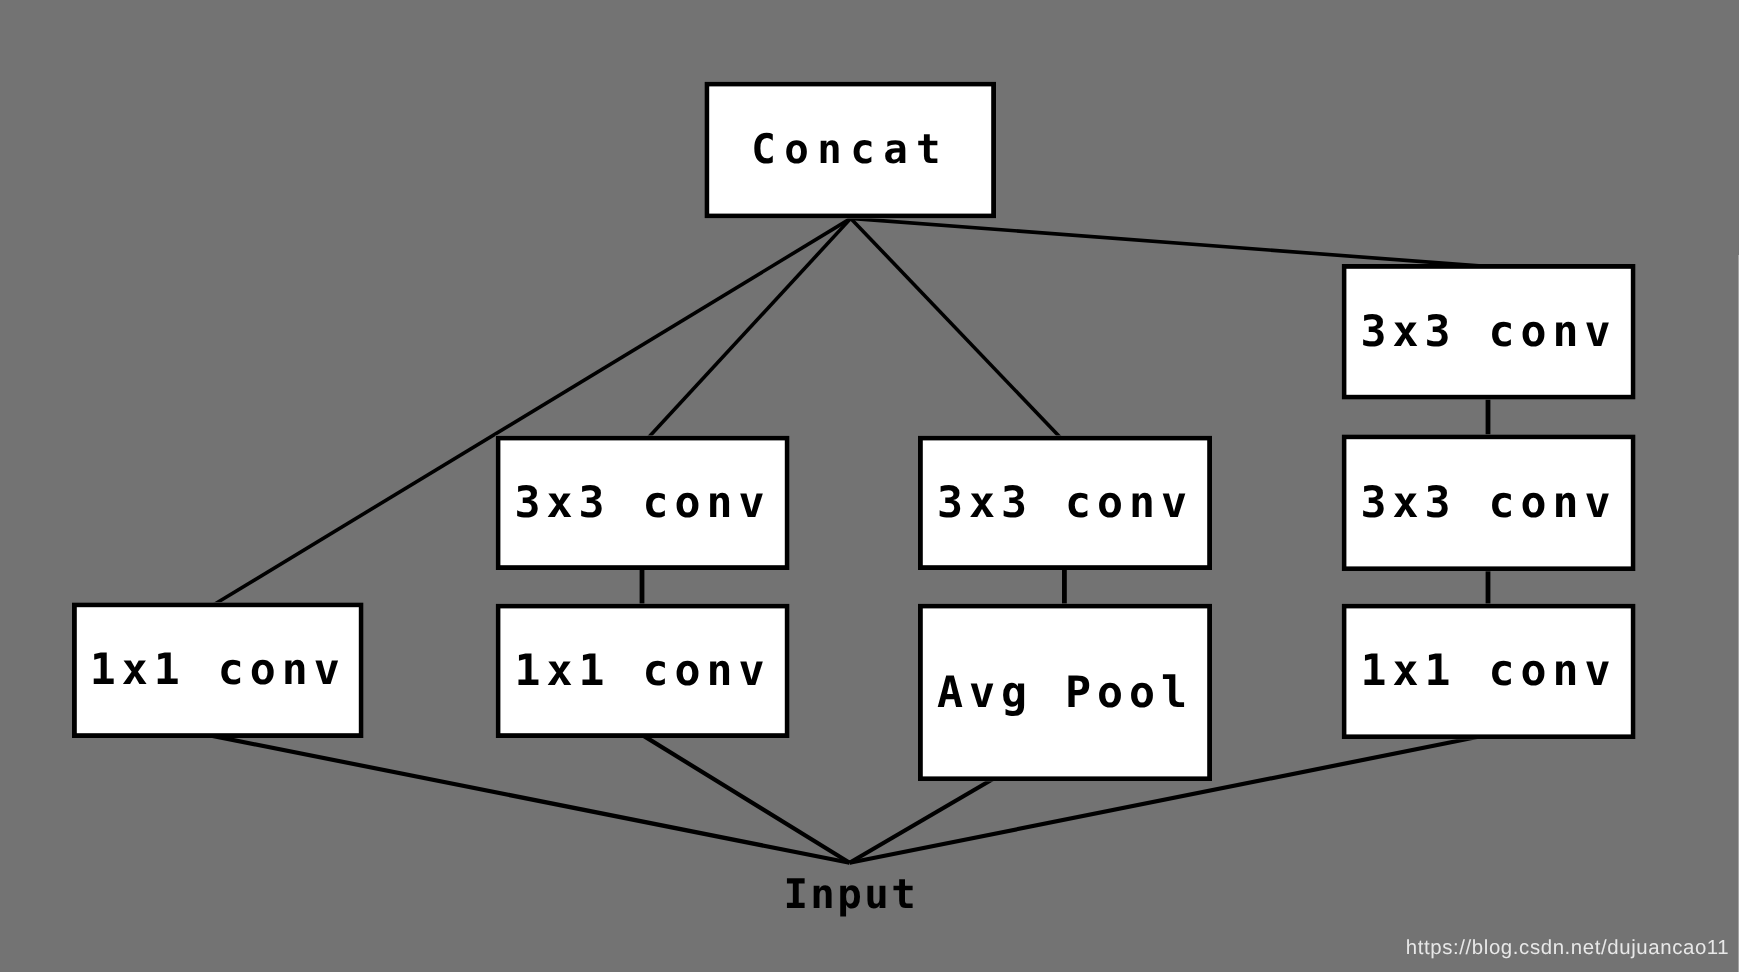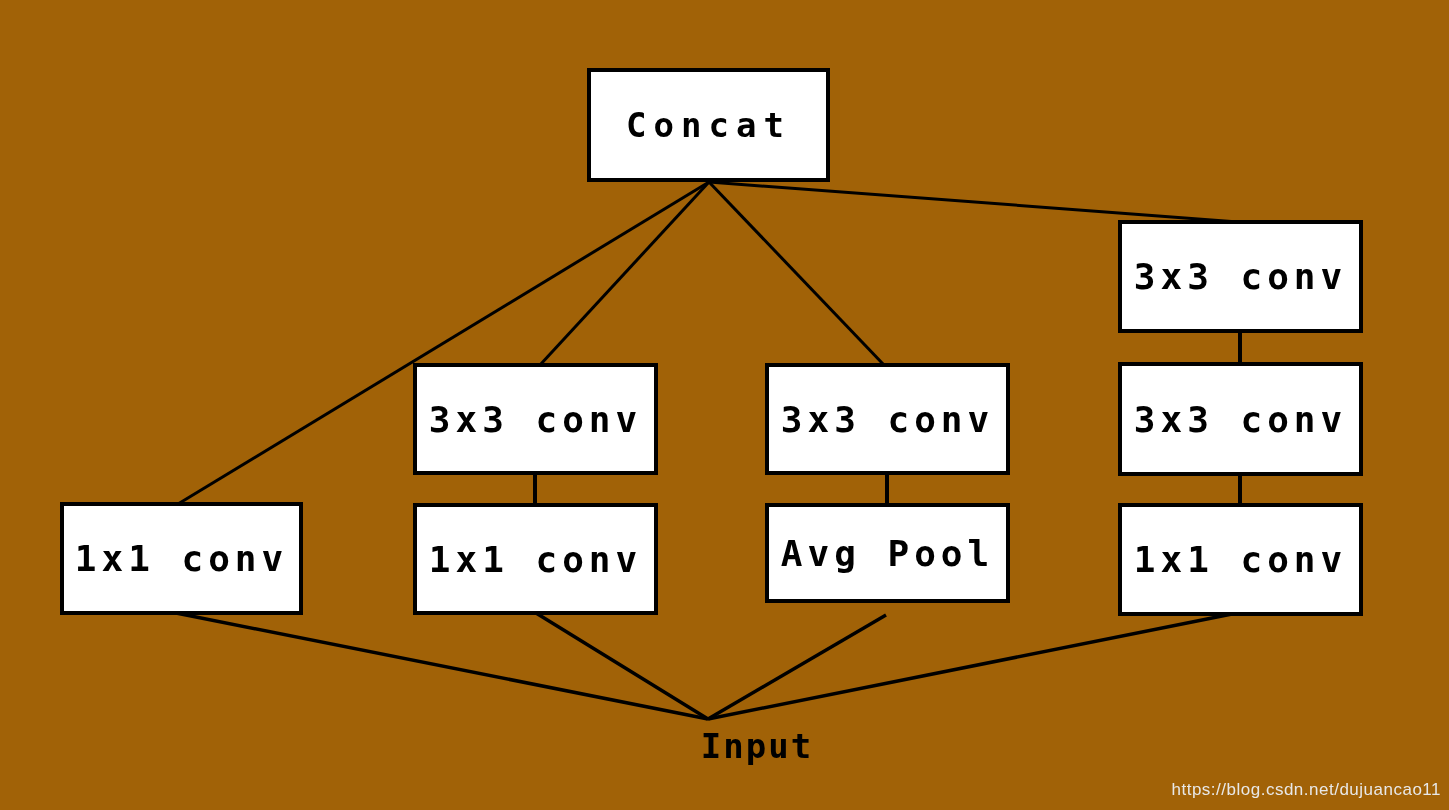--- a/index.html
+++ b/index.html
@@ -4,21 +4,21 @@
 <style>
   html, body {
     margin: 0;
     padding: 0;
     background: #ffffff;
   }
   #canvas {
     position: relative;
     width: 1449px;
     height: 810px;
-    background: #a16207;
+    background: #737373;
     overflow: hidden;
     font-family: "DejaVu Sans Mono", "Liberation Mono", monospace;
   }
   #edges {
     position: absolute;
     left: 0;
     top: 0;
     width: 1449px;
     height: 810px;
   }
@@ -35,35 +35,34 @@
     letter-spacing: 5px;
     color: #000000;
     white-space: nowrap;
   }
   
   .n-concat { left: 587px; top:  68px; width: 243px; height: 114px; font-size: 34px; letter-spacing: 7px; }
   .n-b1-0   { left:  60px; top: 502px; width: 243px; height: 113px; }
   .n-b2-0   { left: 413px; top: 363px; width: 245px; height: 112px; }
   .n-b2-1   { left: 413px; top: 503px; width: 245px; height: 112px; }
   .n-b3-0   { left: 765px; top: 363px; width: 245px; height: 112px; }
-  .n-b3-1   { left: 765px; top: 503px; width: 245px; height: 100px; }
+  .n-b3-1   { left: 765px; top: 503px; width: 245px; height: 148px; }
   .n-b4-0   { left: 1118px; top: 220px; width: 245px; height: 113px; }
   .n-b4-1   { left: 1118px; top: 362px; width: 245px; height: 114px; }
   .n-b4-2   { left: 1118px; top: 503px; width: 245px; height: 113px; }
 
   .input-label {
     position: absolute;
     left: 709px;
     top: 726px;
     transform: translateX(-50%);
     font-weight: bold;
     font-size: 34px;
     letter-spacing: 2px;
     color: #000000;
-    margin-left: 48px;
   }
   .watermark {
     position: absolute;
     right: 8px;
     top: 780px;
     font-family: "Liberation Sans", "DejaVu Sans", sans-serif;
     font-size: 17px;
     letter-spacing: 0.5px;
   }
 </style>

